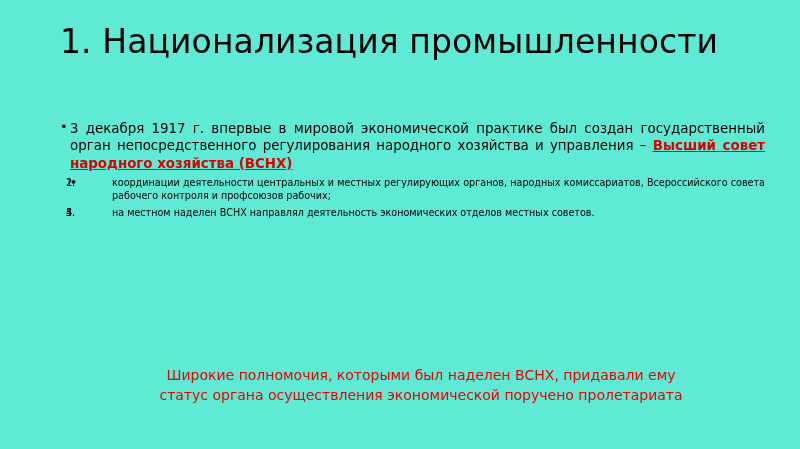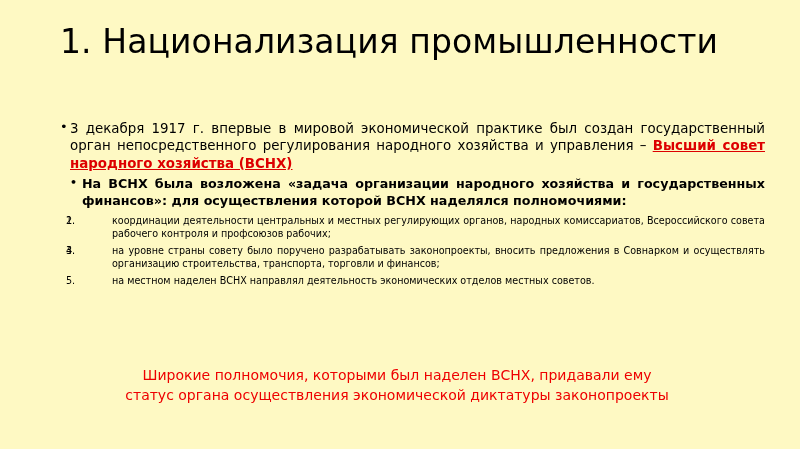--- a/index.html
+++ b/index.html
@@ -9,21 +9,21 @@
     background: #ffffff;
   }
   body {
     font-family: "DejaVu Sans", "Liberation Sans", sans-serif;
     color: #000000;
   }
   .slide {
     position: relative;
     width: 800px;
     height: 449px;
-    background: #fef9c3;
+    background: #5eead4;
     overflow: hidden;
     box-sizing: border-box;
   }
 
   
   .slide-title {
     position: absolute;
     left: 60px;
     top: 22px;
     width: 700px;
@@ -104,21 +104,21 @@
     top: 0;
     width: 18px;
     text-align: left;
     font-size: 9.6px;
     color: #000000;
   }
 
   
   .conclusion {
     position: absolute;
-    left: 52px;
+    left: 76px;
     top: 366px;
     width: 690px;
     text-align: center;
     font-size: 14px;
     line-height: 1.42;
     color: #ee0000;
     font-weight: 400;
   }
   .conclusion .cline {
     display: block;
@@ -137,41 +137,41 @@
 
   <div class="slide-title">1. Национализация промышленности</div>
 
   <div class="body-area">
 
     <div class="lvl1">
       <span class="bullet">•</span><span>3 декабря 1917 г. впервые в мировой экономической практике был создан государственный орган непосредственного регулирования народного хозяйства и управления – </span><span class="redlink">Высший совет народного хозяйства (ВСНХ)</span>
     </div>
 
     <div class="lvl2">
-      <span class="bullet">•</span><span>На ВСНХ была возложена «задача организации народного хозяйства и государственных финансов»: для осуществления которой ВСНХ наделялся полномочиями:</span>
+      <span class="bullet">•</span>
     </div>
 
     <ol class="numlist">
       <li>
         <span class="num">1.</span>
       </li>
       <li>
         <span class="num">2.</span><span>координации деятельности центральных и местных регулирующих органов, народных комиссариатов, Всероссийского совета рабочего контроля и профсоюзов рабочих;</span>
       </li>
       <li>
         <span class="num">3.</span>
       </li>
       <li>
-        <span class="num">4.</span><span>на уровне страны совету было поручено разрабатывать законопроекты, вносить предложения в Совнарком и осуществлять организацию строительства, транспорта, торговли и финансов;</span>
+        <span class="num">4.</span>
       </li>
       <li>
         <span class="num">5.</span><span>на местном наделен ВСНХ направлял деятельность экономических отделов местных советов.</span>
       </li>
     </ol>
 
   </div>
 
   <div class="conclusion">
     <span class="cline">Широкие полномочия, которыми был наделен ВСНХ, придавали ему</span>
-    <span class="cline">статус органа осуществления экономической диктатуры законопроекты</span>
+    <span class="cline">статус органа осуществления экономической поручено пролетариата</span>
   </div>
 
 </div>
 
 </body></html>

